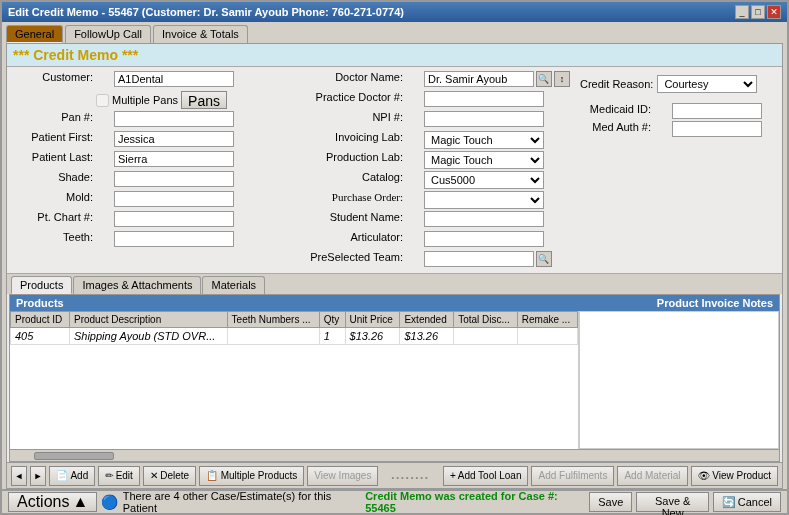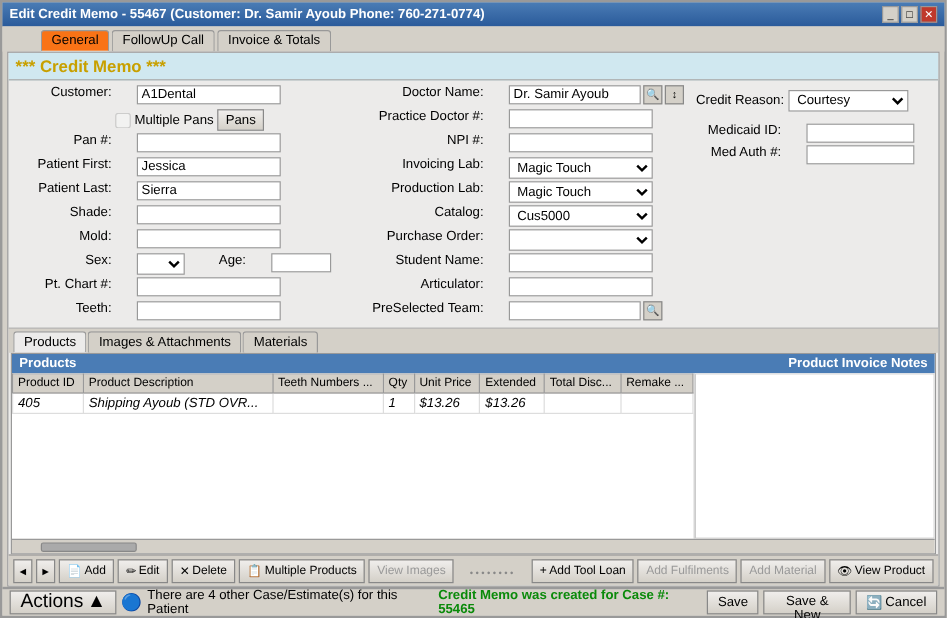--- a/index.html
+++ b/index.html
@@ -45,24 +45,23 @@
     .tab {
       padding: 2px 8px;
       border: 1px solid #999;
       border-bottom: none;
       background: #d4d0c8;
       cursor: pointer;
       font-size: 11px;
       border-radius: 3px 3px 0 0;
     }
     .tab.active {
-      background: #f97316;
+      background: #a16207;
       border-bottom: 1px solid #ecebea;
       z-index: 1;
-      margin-left: 28px;
     }
 
     .content-area {
       background: #ecebea;
       border: 1px solid #999;
       margin: 0 4px;
       flex: 1;
       display: flex;
       flex-direction: column;
       overflow: hidden;
@@ -116,21 +115,21 @@
       padding: 1px 2px;
       font-size: 11px;
       height: 18px;
     }
 
     .checkbox-row { display: flex; align-items: center; gap: 3px; font-size: 11px; }
     .btn-small {
       border: 1px solid #888;
       background: linear-gradient(to bottom, #f0eeec, #d4d0c8);
       padding: 1px 6px;
-      font-size: 11px;
+      font-size: 14px;
       cursor: pointer;
       height: 18px;
     }
 
     .inner-tabs {
       display: flex;
       padding: 2px 4px 0 4px;
       background: #d4d0c8;
       gap: 1px;
     }
@@ -404,26 +403,20 @@
         </div>
         <div class="form-row">
           <span class="form-label">Shade:</span>
           <input class="form-input wide" type="text" value="" style="">
         </div>
         <div class="form-row">
           <span class="form-label">Mold:</span>
           <input class="form-input wide" type="text" value="" style="">
         </div>
         <div class="form-row">
-          <span class="form-label">Sex:</span>
-          <select class="form-select" style="width:40px;"><option></option></select>
-          <span class="form-label" style="min-width:30px;">Age:</span>
-          <input class="form-input small" type="text" value="" style="">
-        </div>
-        <div class="form-row">
           <span class="form-label">Pt. Chart #:</span>
           <input class="form-input wide" type="text" value="" style="">
         </div>
         <div class="form-row">
           <span class="form-label">Teeth:</span>
           <input class="form-input wide" type="text" value="" style="">
         </div>
       </div>
 
       <div class="form-col col2">
@@ -455,21 +448,21 @@
             <option>Magic Touch</option>
           </select>
         </div>
         <div class="form-row">
           <span class="form-label" style="min-width:100px;">Catalog:</span>
           <select class="form-select" style="width:120px;">
             <option>Cus5000</option>
           </select>
         </div>
         <div class="form-row">
-          <span class="form-label" style="min-width:100px;">Purchase Order:</span>
+          <span class="form-label" style="min-width:100px;font-family:Liberation Serif, serif;">Purchase Order:</span>
           <select class="form-select" style="width:120px;">
             <option></option>
           </select>
         </div>
         <div class="form-row">
           <span class="form-label" style="min-width:100px;">Student Name:</span>
           <input class="form-input wide" type="text" value="" style="">
         </div>
         <div class="form-row">
           <span class="form-label" style="min-width:100px;">Articulator:</span>

